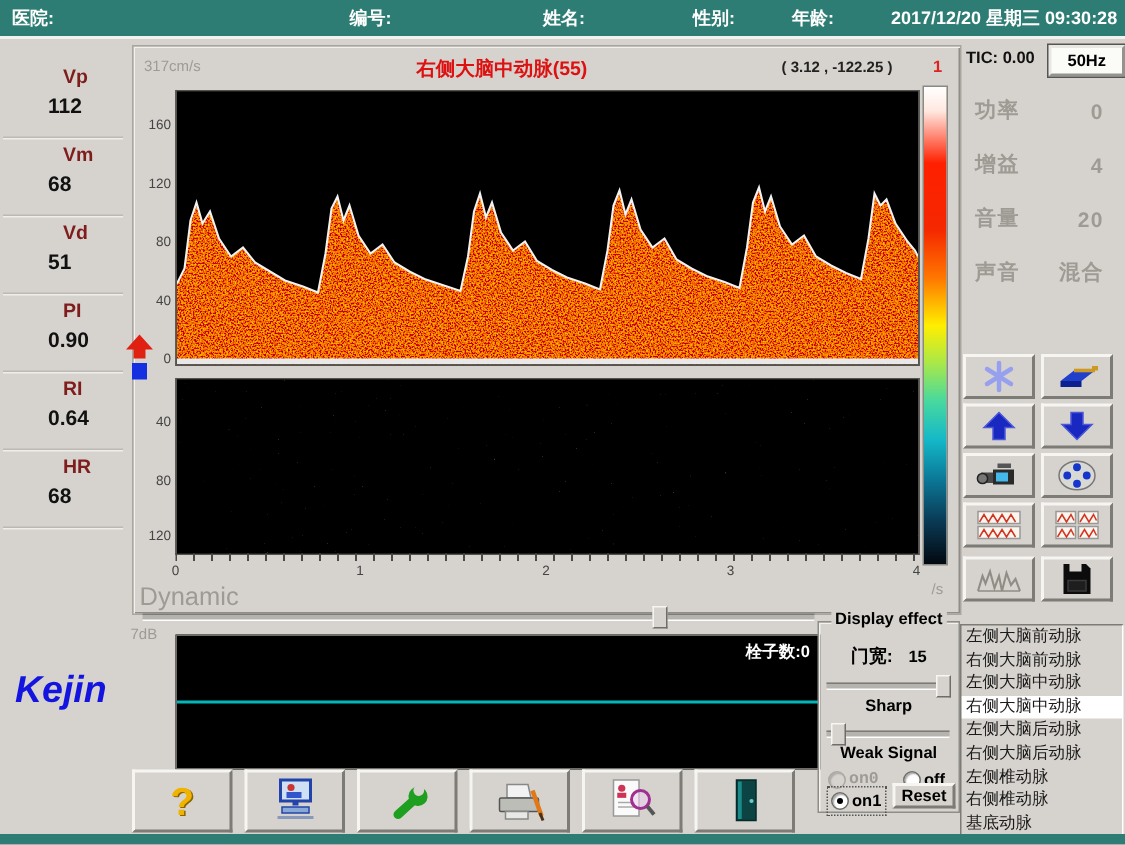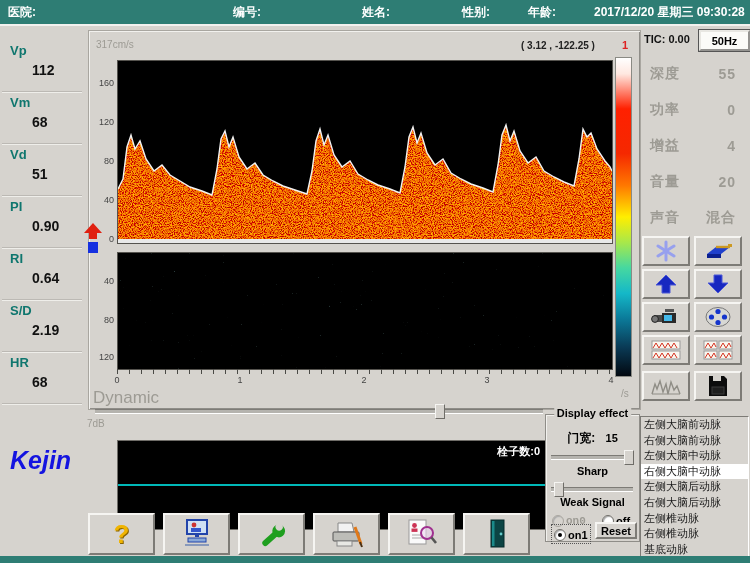--- a/index.html
+++ b/index.html
@@ -4,21 +4,21 @@
 <style>
   html,body{margin:0;padding:0;}
   body{font-family:"Liberation Sans","DejaVu Sans",sans-serif;background:#8a8a8a;}
   #app{position:relative;width:750px;height:563px;background:#d6d3ce;overflow:hidden;}
   .abs{position:absolute;}
   
   .titlebar{left:0;top:0;width:750px;height:24px;background:#2e7d74;border-bottom:2px solid #f2f1ee;}
   .titlebar span{position:absolute;top:4px;color:#fff;font-size:12px;font-weight:bold;white-space:nowrap;}
   
   .mcell{width:80px;height:52px;border-bottom:1px solid #bcb9b4;box-shadow:0 1px 0 #efeeea;padding:3px 0 0 8px;box-sizing:border-box;}
-  .mlabel{font-size:13px;font-weight:bold;color:#0f766e;}
+  .mlabel{font-size:13px;font-weight:bold;color:#7f1d1d;margin-left:32px;}
   .mvalue{font-size:14px;font-weight:bold;color:#111;margin:4px 0 0 22px;}
   
   .panel{background:#d6d3ce;border:1px solid #a9a6a0;box-shadow:inset 1px 1px 0 #f2f1ee, inset -1px -1px 0 #8f8d88;}
   .black{background:#000;border:1px solid #6f6d68;}
   .graytext{color:#9d9b94;}
   .y-lab{position:absolute;right:0;width:24px;text-align:right;font-size:9px;color:#444;}
   .x-lab{position:absolute;top:0;width:12px;text-align:center;font-size:9px;color:#444;}
   
   .param-row{display:flex;justify-content:space-between;align-items:center;height:36px;padding:0 8px 0 6px;}
   .param-row .pl,.param-row .pv{font-size:14px;font-weight:bold;color:#9d9b94;letter-spacing:1px;}
@@ -69,36 +69,33 @@
     </div>
       <div class="mcell">
       <div class="mlabel">PI</div>
       <div class="mvalue">0.90</div>
     </div>
       <div class="mcell">
       <div class="mlabel">RI</div>
       <div class="mvalue">0.64</div>
     </div>
       <div class="mcell">
-      <div class="mlabel">S/D</div>
-      <div class="mvalue">2.19</div>
-    </div>
-      <div class="mcell">
       <div class="mlabel">HR</div>
       <div class="mvalue">68</div>
     </div>
     </div>
 
   <svg class="abs" style="left:83px;top:222px;z-index:3" width="20" height="34">
     <polygon points="10,1 19,11 14,11 14,17 6,17 6,11 1,11" fill="#e02010"></polygon>
     <rect x="5" y="20" width="10" height="11" fill="#1530e0"></rect>
   </svg>
 
   <div class="abs panel" style="left:88px;top:30px;width:551px;height:378px;">
     <span class="abs graytext" style="left:7px;top:8px;font-size:10px;">317cm/s</span>
+    <span class="abs" style="left:0;right:60px;top:6px;text-align:center;color:#dd1111;font-weight:bold;font-size:13px;">右侧大脑中动脉(55)</span>
     <span class="abs" style="left:432px;top:9px;font-size:10px;font-weight:bold;color:#222;">( 3.12 , -122.25 )</span>
     <span class="abs" style="left:533px;top:8px;font-size:11px;font-weight:bold;color:#dd2222;">1</span>
   </div>
 
   <div class="abs" style="left:90px;top:0;width:24px;height:420px;z-index:2">
       <span class="y-lab" style="top: 78px;">160</span>
       <span class="y-lab" style="top: 117px;">120</span>
       <span class="y-lab" style="top: 156px;">80</span>
       <span class="y-lab" style="top: 195px;">40</span>
       <span class="y-lab" style="top: 234px;">0</span>
@@ -165,24 +162,20 @@
 
   <div class="abs" style="left:615px;top:57px;width:15px;height:318px;border:1px solid #8a8a84;background:linear-gradient(to bottom,#ffffff 0%,#ffe8e0 5%,#ff2000 16%,#f52800 30%,#ff7700 40%,#ffee00 50%,#a8e84a 58%,#46d8a0 66%,#14b8c8 74%,#0b7a99 82%,#0a3a55 91%,#020810 100%);"></div>
 
   <span class="abs" style="left:644px;top:33px;font-size:11px;font-weight:bold;color:#111;">TIC: 0.00</span>
   <div class="abs freqbtn" style="left:699px;top:30px;width:47px;height:17px;align-items:center;">
       <span>50Hz</span>
     </div>
 
   <div class="abs" style="left:644px;top:56px;width:100px;">
       <div class="param-row">
-      <span class="pl">深度</span>
-      <span class="pv">55</span>
-    </div>
-      <div class="param-row">
       <span class="pl">功率</span>
       <span class="pv">0</span>
     </div>
       <div class="param-row">
       <span class="pl">增益</span>
       <span class="pv">4</span>
     </div>
       <div class="param-row">
       <span class="pl">音量</span>
       <span class="pv">20</span>
@@ -286,21 +279,21 @@
       <div class="artery-item">左侧椎动脉</div>
       <div class="artery-item">右侧椎动脉</div>
       <div class="artery-item">基底动脉</div>
     </div>
 
   <div class="abs slider-track" style="left:95px;top:409px;width:448px;">
     <div class="slider-thumb" style="left:340px;"></div>
   </div>
 
   <span class="abs graytext" style="left:87px;top:418px;font-size:10px;">7dB</span>
-  <div class="abs black" style="left:117px;top:440px;width:428px;height:88px;">
+  <div class="abs black" style="left:117px;top:423px;width:428px;height:88px;">
     <span style="position:absolute;right:6px;top:3px;color:#fff;font-size:11px;font-weight:bold;">栓子数:0</span>
     <div style="position:absolute;left:0;top:43px;width:100%;height:2px;background:#00b8b8;"></div>
   </div>
 
   <div class="abs groupbox" style="left:545px;top:414px;width:93px;height:126px;">
     <span class="gb-title">Display effect</span>
     <div style="position:absolute;left:0;top:13px;width:100%;text-align:center;">
       <span style="font-size:12px;font-weight:bold;">门宽:</span>
       <span style="font-size:11px;font-weight:bold;margin-left:6px;">15</span>
     </div>

